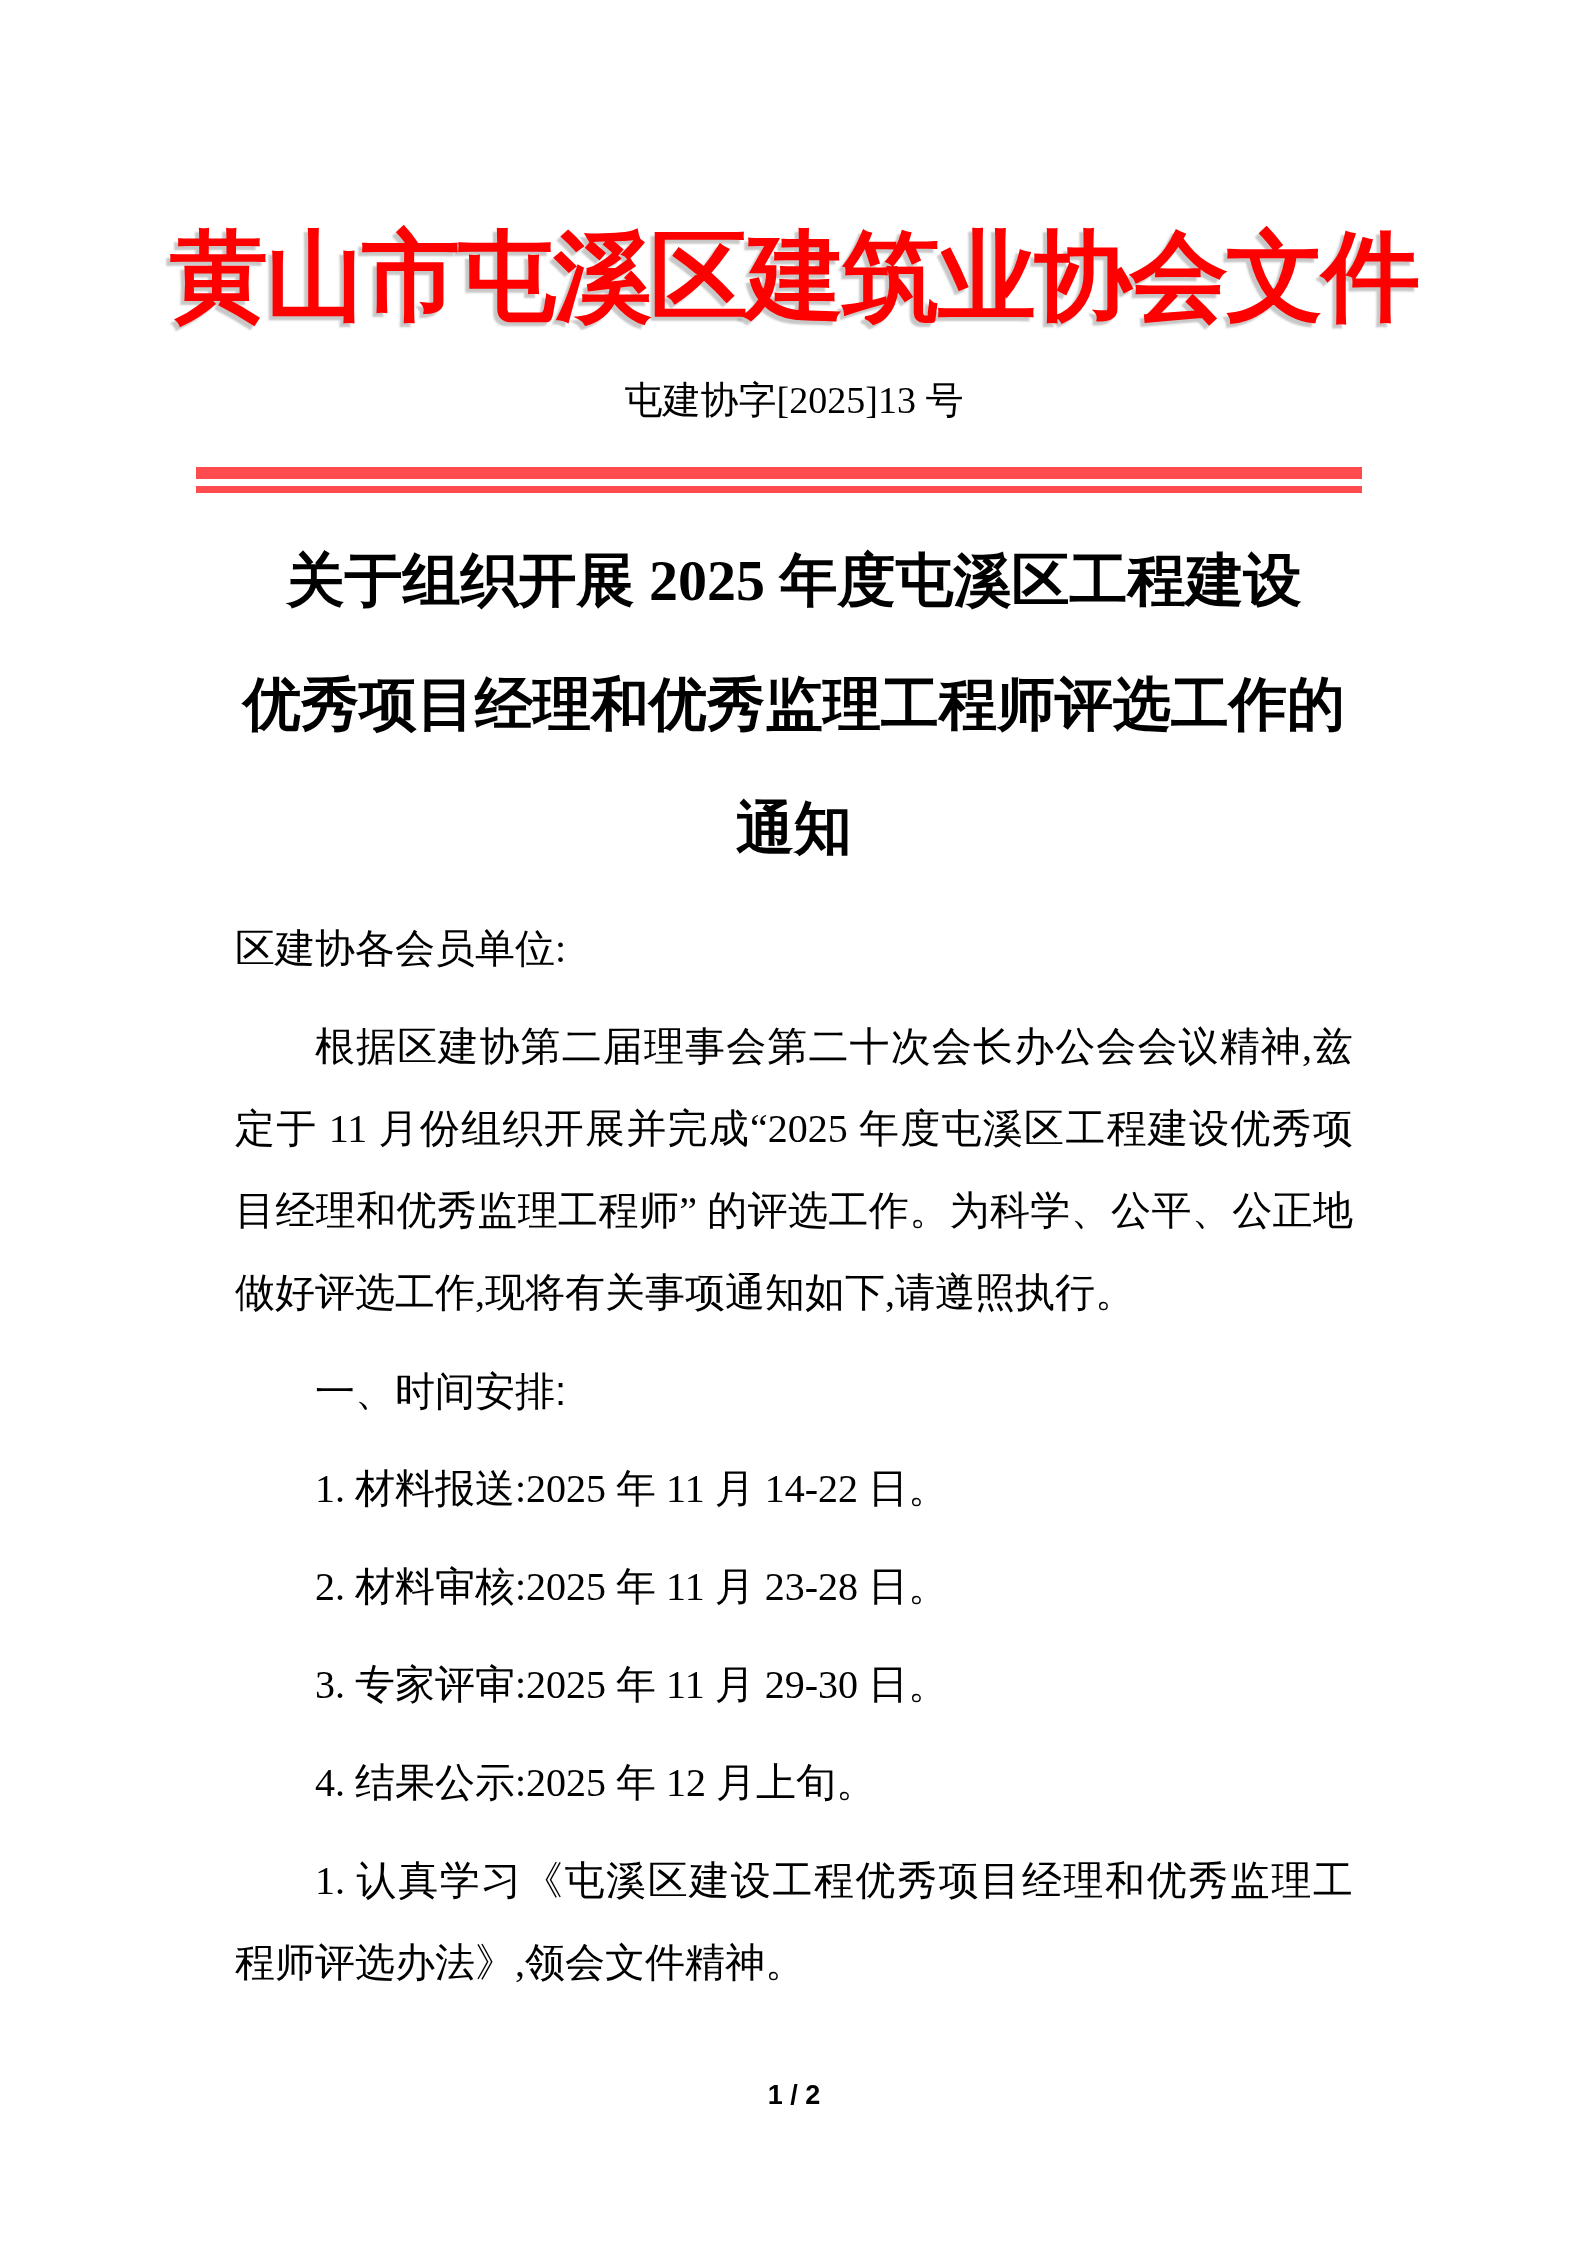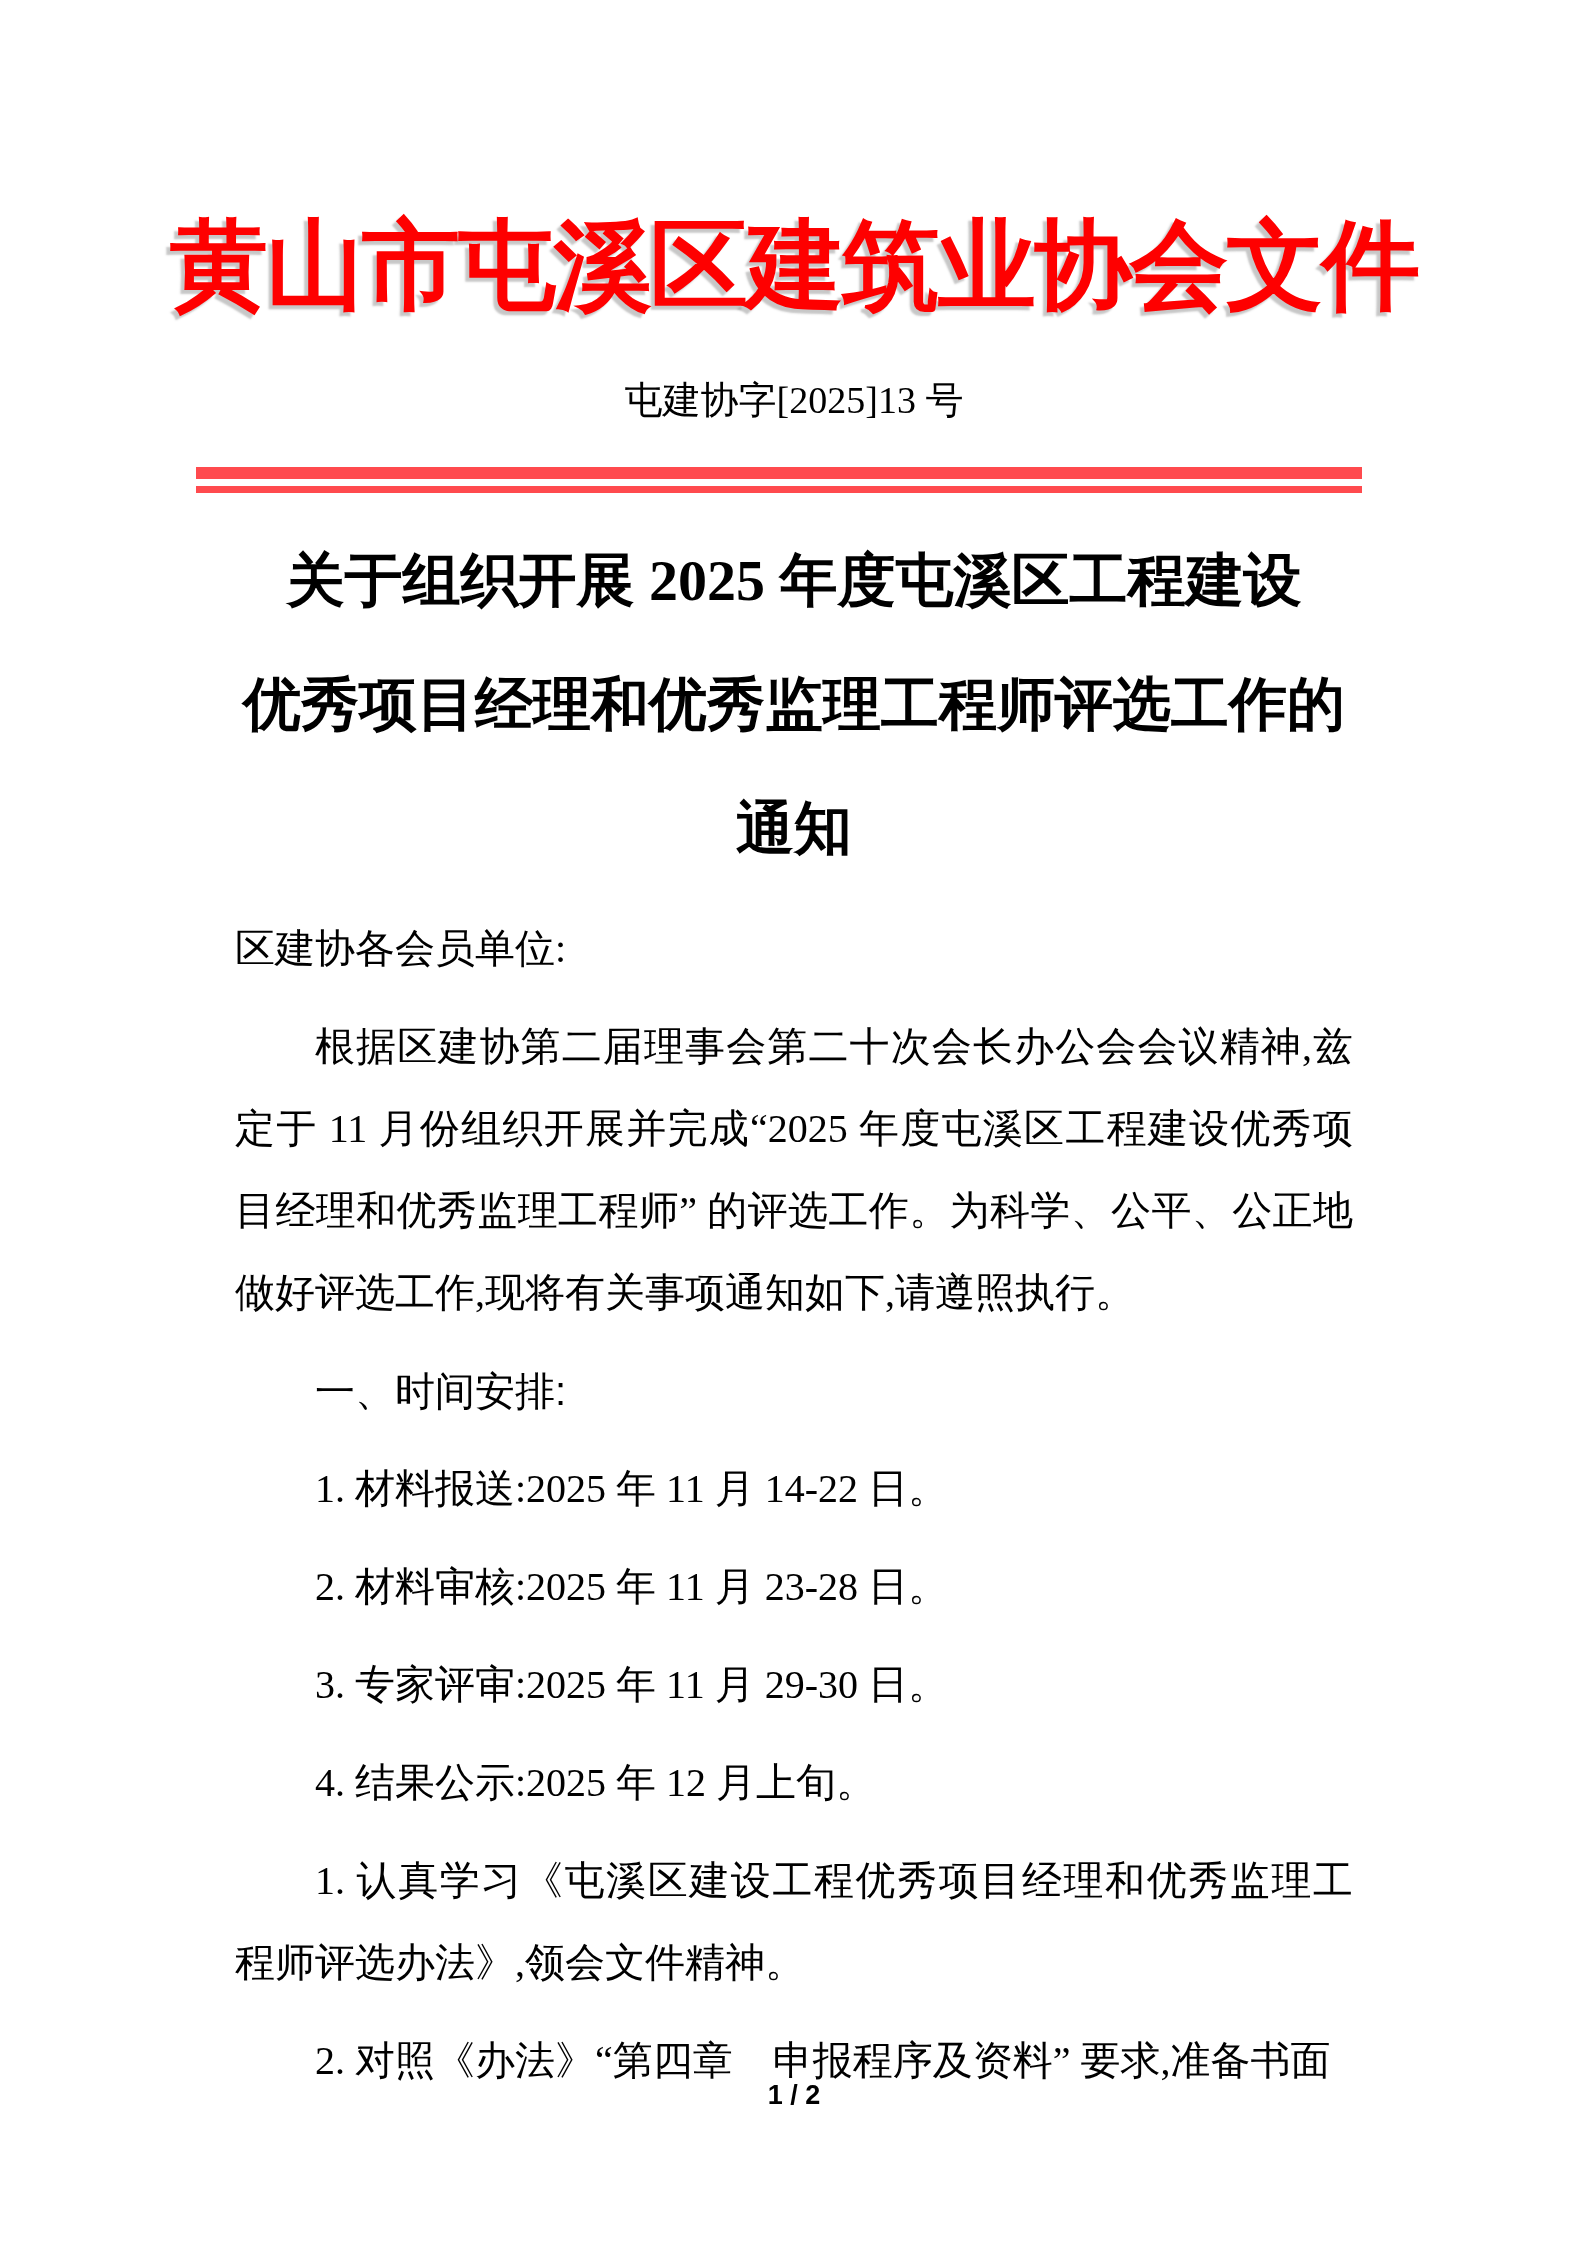--- a/index.html
+++ b/index.html
@@ -6,21 +6,21 @@
   .page {
     position:relative;
     width:1588px; height:2245px;
     margin:0 auto;
     background:#ffffff;
     font-family:"Liberation Serif", serif;
     color:#000;
     overflow:hidden;
   }
   .org-title {
-    position:absolute; top:186px; left:0; width:100%;
+    position:absolute; top:197px; left:0; width:100%;
     text-align:center;
     font-size:98px; font-weight:bold; letter-spacing:-2px;
     line-height:160px;
     color:#fe0000;
     text-shadow:-4px 4px 2px rgba(130,130,130,0.45);
     white-space:nowrap;
   }
   .doc-no {
     position:absolute; top:375px; left:0; width:100%;
     text-align:center;
@@ -79,18 +79,17 @@
     <p>区建协各会员单位:</p>
     <p class="indent">根据区建协第二届理事会第二十次会长办公会会议精神,兹定于 11 月份组织开展并完成“2025 年度屯溪区工程建设优秀项目经理和优秀监理工程师” 的评选工作。为科学、公平、公正地做好评选工作,现将有关事项通知如下,请遵照执行。</p>
 
     <p class="sec-head">一、时间安排:</p>
     <p class="indent">1. 材料报送:2025 年 11 月 14-22 日。</p>
     <p class="indent">2. 材料审核:2025 年 11 月 23-28 日。</p>
     <p class="indent">3. 专家评审:2025 年 11 月 29-30 日。</p>
     <p class="indent">4. 结果公示:2025 年 12 月上旬。</p>
 
     <p class="indent">1. 认真学习《屯溪区建设工程优秀项目经理和优秀监理工程师评选办法》,领会文件精神。</p>
-    <p class="indent">2. 对照《办法》“第四章　申报程序及资料” 要求,准备书面</p>
   </div>
 
   <div class="footer">1 / 2</div>
 
 </div>
 
 </body></html>

